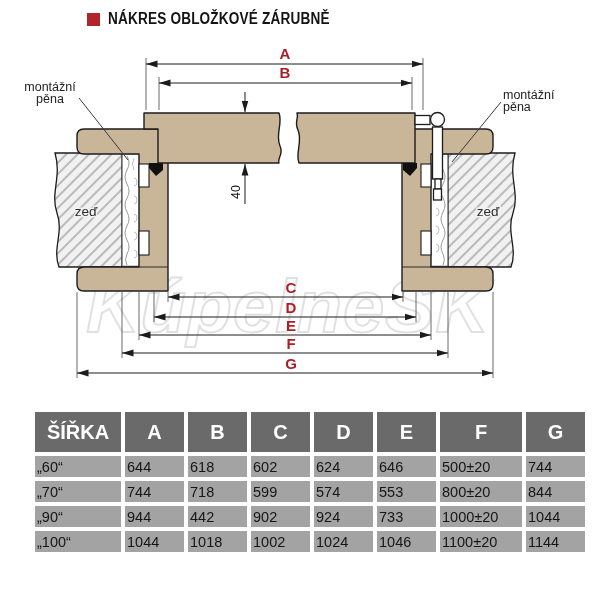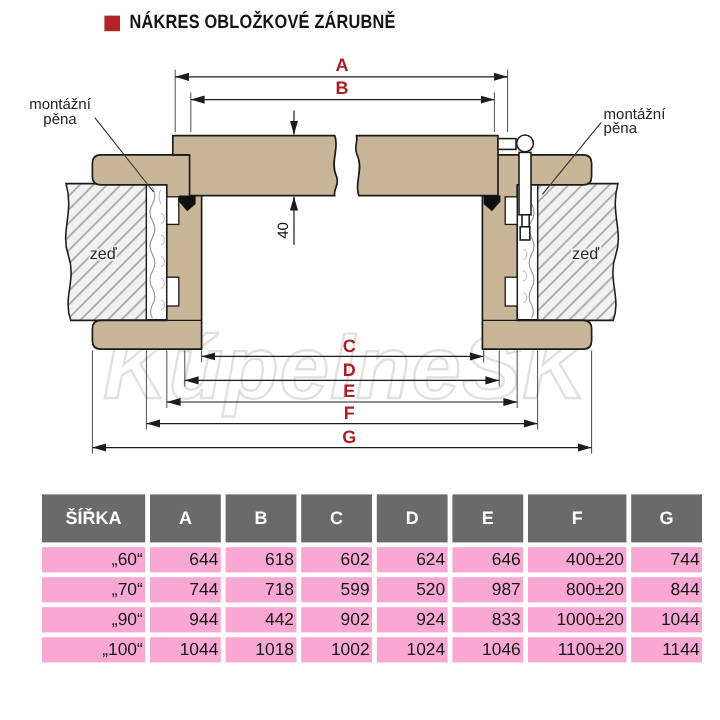--- a/index.html
+++ b/index.html
@@ -5,24 +5,24 @@
   html,body{margin:0;padding:0;background:#ffffff;}
   .page{position:relative;width:600px;height:600px;background:#fff;overflow:hidden;
         font-family:"Liberation Sans",sans-serif;}
   .title-row{position:absolute;left:87px;top:10px;display:flex;align-items:center;gap:8px;text-align:center;}
   .title-bullet{width:13px;height:13px;background:#b3242a;flex:0 0 auto;}
   .title-text{font-size:16px;font-weight:bold;color:#141414;white-space:nowrap;
               transform:scaleX(.85);transform-origin:left center;letter-spacing:.2px;}
   svg.drawing{position:absolute;left:0;top:0;}
 
   table.dim{position:absolute;left:31px;top:408px;border-collapse:separate;border-spacing:4px;}
-  table.dim th{background:#6a6a6a;color:#ffffff;font-size:15px;font-weight:bold;
+  table.dim th{background:#6a6a6a;color:#ffffff;font-size:20px;font-weight:bold;
                height:40px;text-align:center;vertical-align:middle;padding:0 2px;}
-  table.dim td{background:#f9a8d4;color:#161616;font-size:14.5px;height:21px;
-               text-align:right;vertical-align:middle;padding:0 2px;}
+  table.dim td{background:#a3a3a3;color:#161616;font-size:14.5px;height:21px;
+               text-align:left;vertical-align:middle;padding:0 2px;}
   th.c-sirka{width:82px;} th.c-std{width:55px;} th.c-f{width:78px;} th.c-g{width:55px;}
 </style>
 </head>
 <body>
 
 <div class="page">
 
   <div class="title-row">
     <div class="title-bullet"></div>
     <div class="title-text">NÁKRES OBLOŽKOVÉ ZÁRUBNĚ</div>
@@ -167,40 +167,40 @@
       </tr>
     </thead>
     <tbody>
       <tr>
         <td>„60“</td>
         <td>644</td>
         <td>618</td>
         <td>602</td>
         <td>624</td>
         <td>646</td>
-        <td>400±20</td>
+        <td>500±20</td>
         <td>744</td>
       </tr>
       <tr>
         <td>„70“</td>
         <td>744</td>
         <td>718</td>
         <td>599</td>
-        <td>520</td>
-        <td>987</td>
+        <td>574</td>
+        <td>553</td>
         <td>800±20</td>
         <td>844</td>
       </tr>
       <tr>
         <td>„90“</td>
         <td>944</td>
         <td>442</td>
         <td>902</td>
         <td>924</td>
-        <td>833</td>
+        <td>733</td>
         <td>1000±20</td>
         <td>1044</td>
       </tr>
       <tr>
         <td>„100“</td>
         <td>1044</td>
         <td>1018</td>
         <td>1002</td>
         <td>1024</td>
         <td>1046</td>

